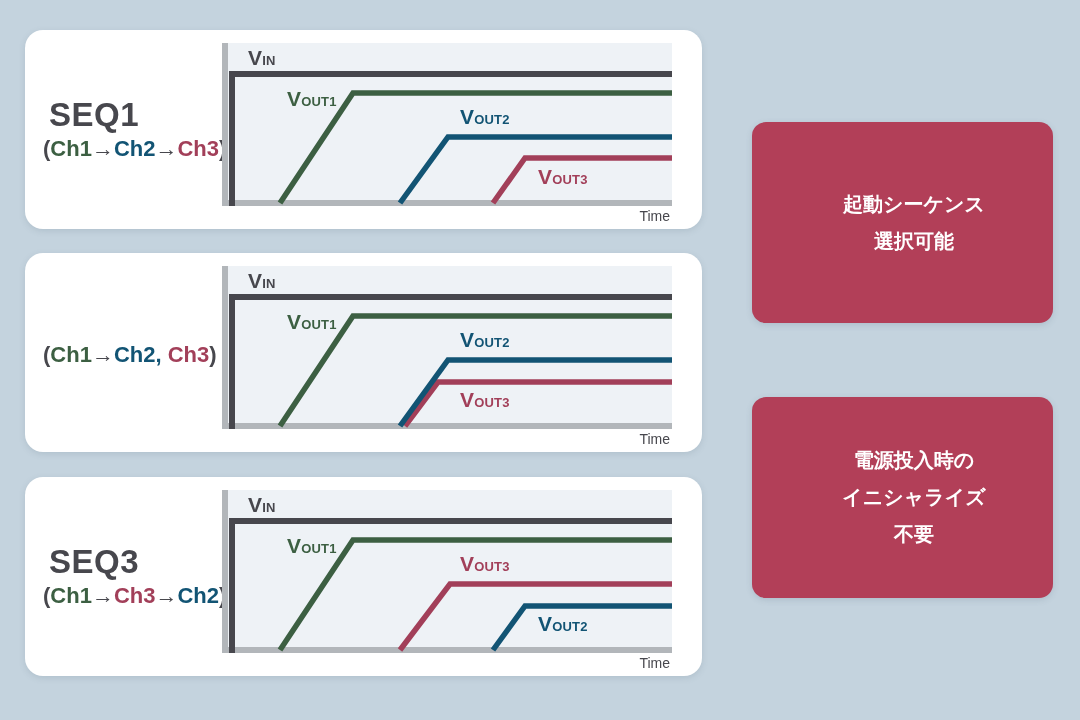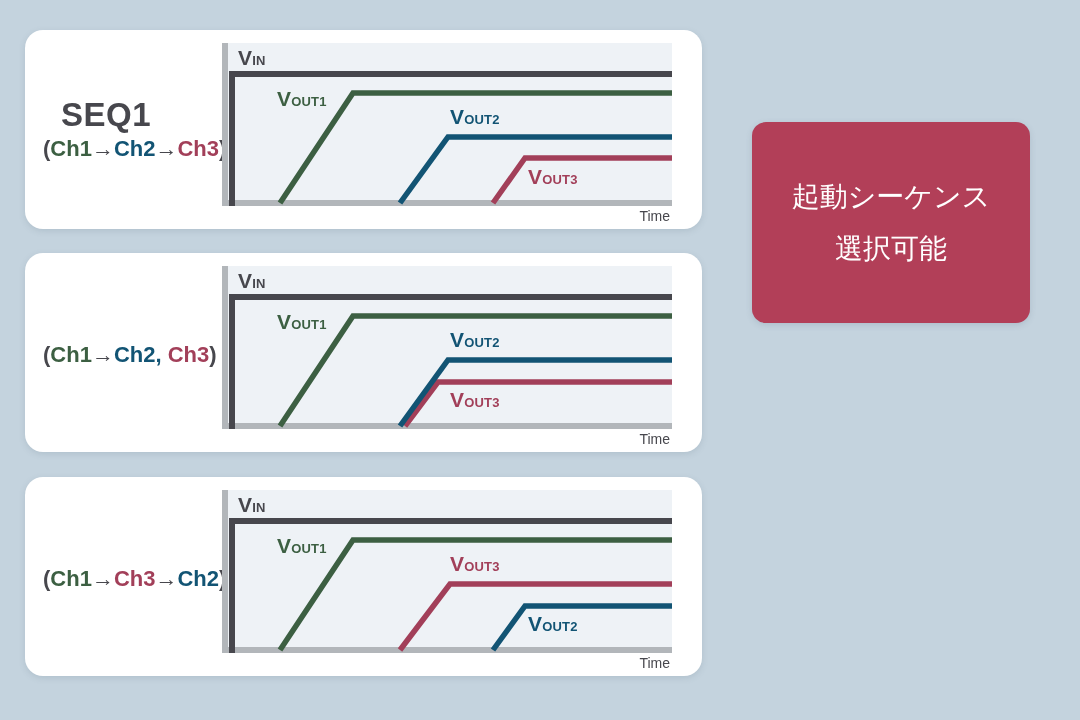--- a/index.html
+++ b/index.html
@@ -15,47 +15,49 @@
     background:var(--card-bg,#fff);border-radius:18px;
     box-shadow:0 2px 6px rgba(90,110,130,.18);
   }
   .card-text{
     position:absolute;left:18px;top:0;height:100%;width:180px;
     display:flex;flex-direction:column;justify-content:center;
     white-space:nowrap;
   }
   .card-title{
     font-size:33px;font-weight:bold;color:var(--dark,#47474d);
-    margin-left:18px;letter-spacing:.5px;line-height:1.0;
+    margin-left:6px;letter-spacing:.5px;line-height:1.0;
   }
   .card-subtitle{
     font-size:22px;font-weight:bold;color:var(--dark,#47474d);
     margin-top:6px;line-height:1.1;
   }
   .chart{
     position:absolute;left:197px;top:13px;width:450px;height:185px;
   }
   .chart svg{position:absolute;left:0;top:0;display:block;}
   .siglabel{
     position:absolute;font-weight:bold;font-size:21px;line-height:1;
     letter-spacing:.2px;
+    margin-left:10px;
   }
   .siglabel .sub{font-size:13px;font-weight:bold;}
   .time-label{
     position:absolute;right:2px;top:166px;font-size:14px;
     color:var(--dark,#47474d);line-height:1;
   }
   .badge{
     position:absolute;left:752px;width:278px;height:201px;
     background:var(--badge-bg,#b23f58);color:var(--badge-text,#fff);
     border-radius:14px;
     display:flex;align-items:center;justify-content:center;
-    text-align:center;font-size:28px;font-weight:normal;
+    text-align:center;font-size:20px;font-weight:bold;
     line-height:1.85;white-space:pre-line;
     box-shadow:0 2px 6px rgba(90,110,130,.20);
+    padding-left:23px;
   }
   .badge1{top:122px;}
   .badge2{top:397px;}
 </style>
 </head>
 <body>
 
 <div class="stage">
   <div id="cards-col">
   <div class="card" style="top: 30px;">
@@ -98,20 +100,21 @@
       <div class="time-label">Time</div>
     <span class="siglabel" style="left: 16px; top: 4px; color: rgb(71, 71, 77);"><span>V</span><span class="sub">IN</span></span>
           <span class="siglabel" style="left: 55px; top: 45px; color: rgb(60, 95, 66);"><span>V</span><span class="sub">OUT1</span></span>
           <span class="siglabel" style="left: 228px; top: 123px; color: rgb(162, 63, 89);"><span>V</span><span class="sub">OUT3</span></span>
           <span class="siglabel" style="left: 228px; top: 63px; color: rgb(18, 84, 116);"><span>V</span><span class="sub">OUT2</span></span>
         </div>
   </div>
 
   <div class="card" style="top: 477px;">
     <div class="card-text">
+      <div class="card-title">SEQ3</div>
       <div class="card-subtitle"><span style="color: rgb(71, 71, 77);">(</span><span style="color: rgb(60, 95, 66);">Ch1</span><span style="color: rgb(71, 71, 77);">→</span><span style="color: rgb(162, 63, 89);">Ch3</span><span style="color: rgb(71, 71, 77);">→</span><span style="color: rgb(18, 84, 116);">Ch2</span><span style="color: rgb(71, 71, 77);">)</span></div>
     </div>
     <div class="chart">
       <svg width="450" height="163" viewBox="0 0 450 163">
             <rect x="6" y="0" width="444" height="157" fill="#eef2f6"></rect>
             <rect x="0" y="0" width="6" height="163" fill="#b2b6ba"></rect>
             <rect x="0" y="157" width="450" height="6" fill="#b2b6ba"></rect>
             <polyline points="10,163 10,31 450,31" fill="none" stroke="#47474d" stroke-width="6"></polyline>
             <polyline points="58,160 131,50 450,50" fill="none" stroke="#3c5f42" stroke-width="5.5"></polyline>
             <polyline points="178,160 228,94 450,94" fill="none" stroke="#a23f59" stroke-width="5.5"></polyline>
@@ -120,13 +123,16 @@
       <div class="time-label">Time</div>
     <span class="siglabel" style="left: 16px; top: 4px; color: rgb(71, 71, 77);"><span>V</span><span class="sub">IN</span></span>
           <span class="siglabel" style="left: 55px; top: 45px; color: rgb(60, 95, 66);"><span>V</span><span class="sub">OUT1</span></span>
           <span class="siglabel" style="left: 228px; top: 63px; color: rgb(162, 63, 89);"><span>V</span><span class="sub">OUT3</span></span>
           <span class="siglabel" style="left: 306px; top: 123px; color: rgb(18, 84, 116);"><span>V</span><span class="sub">OUT2</span></span>
         </div>
   </div>
 </div>
   <div class="badge badge1">起動シーケンス
 選択可能</div>
+  <div class="badge badge2">電源投入時の
+イニシャライズ
+不要</div>
 </div>
 
 </body></html>

